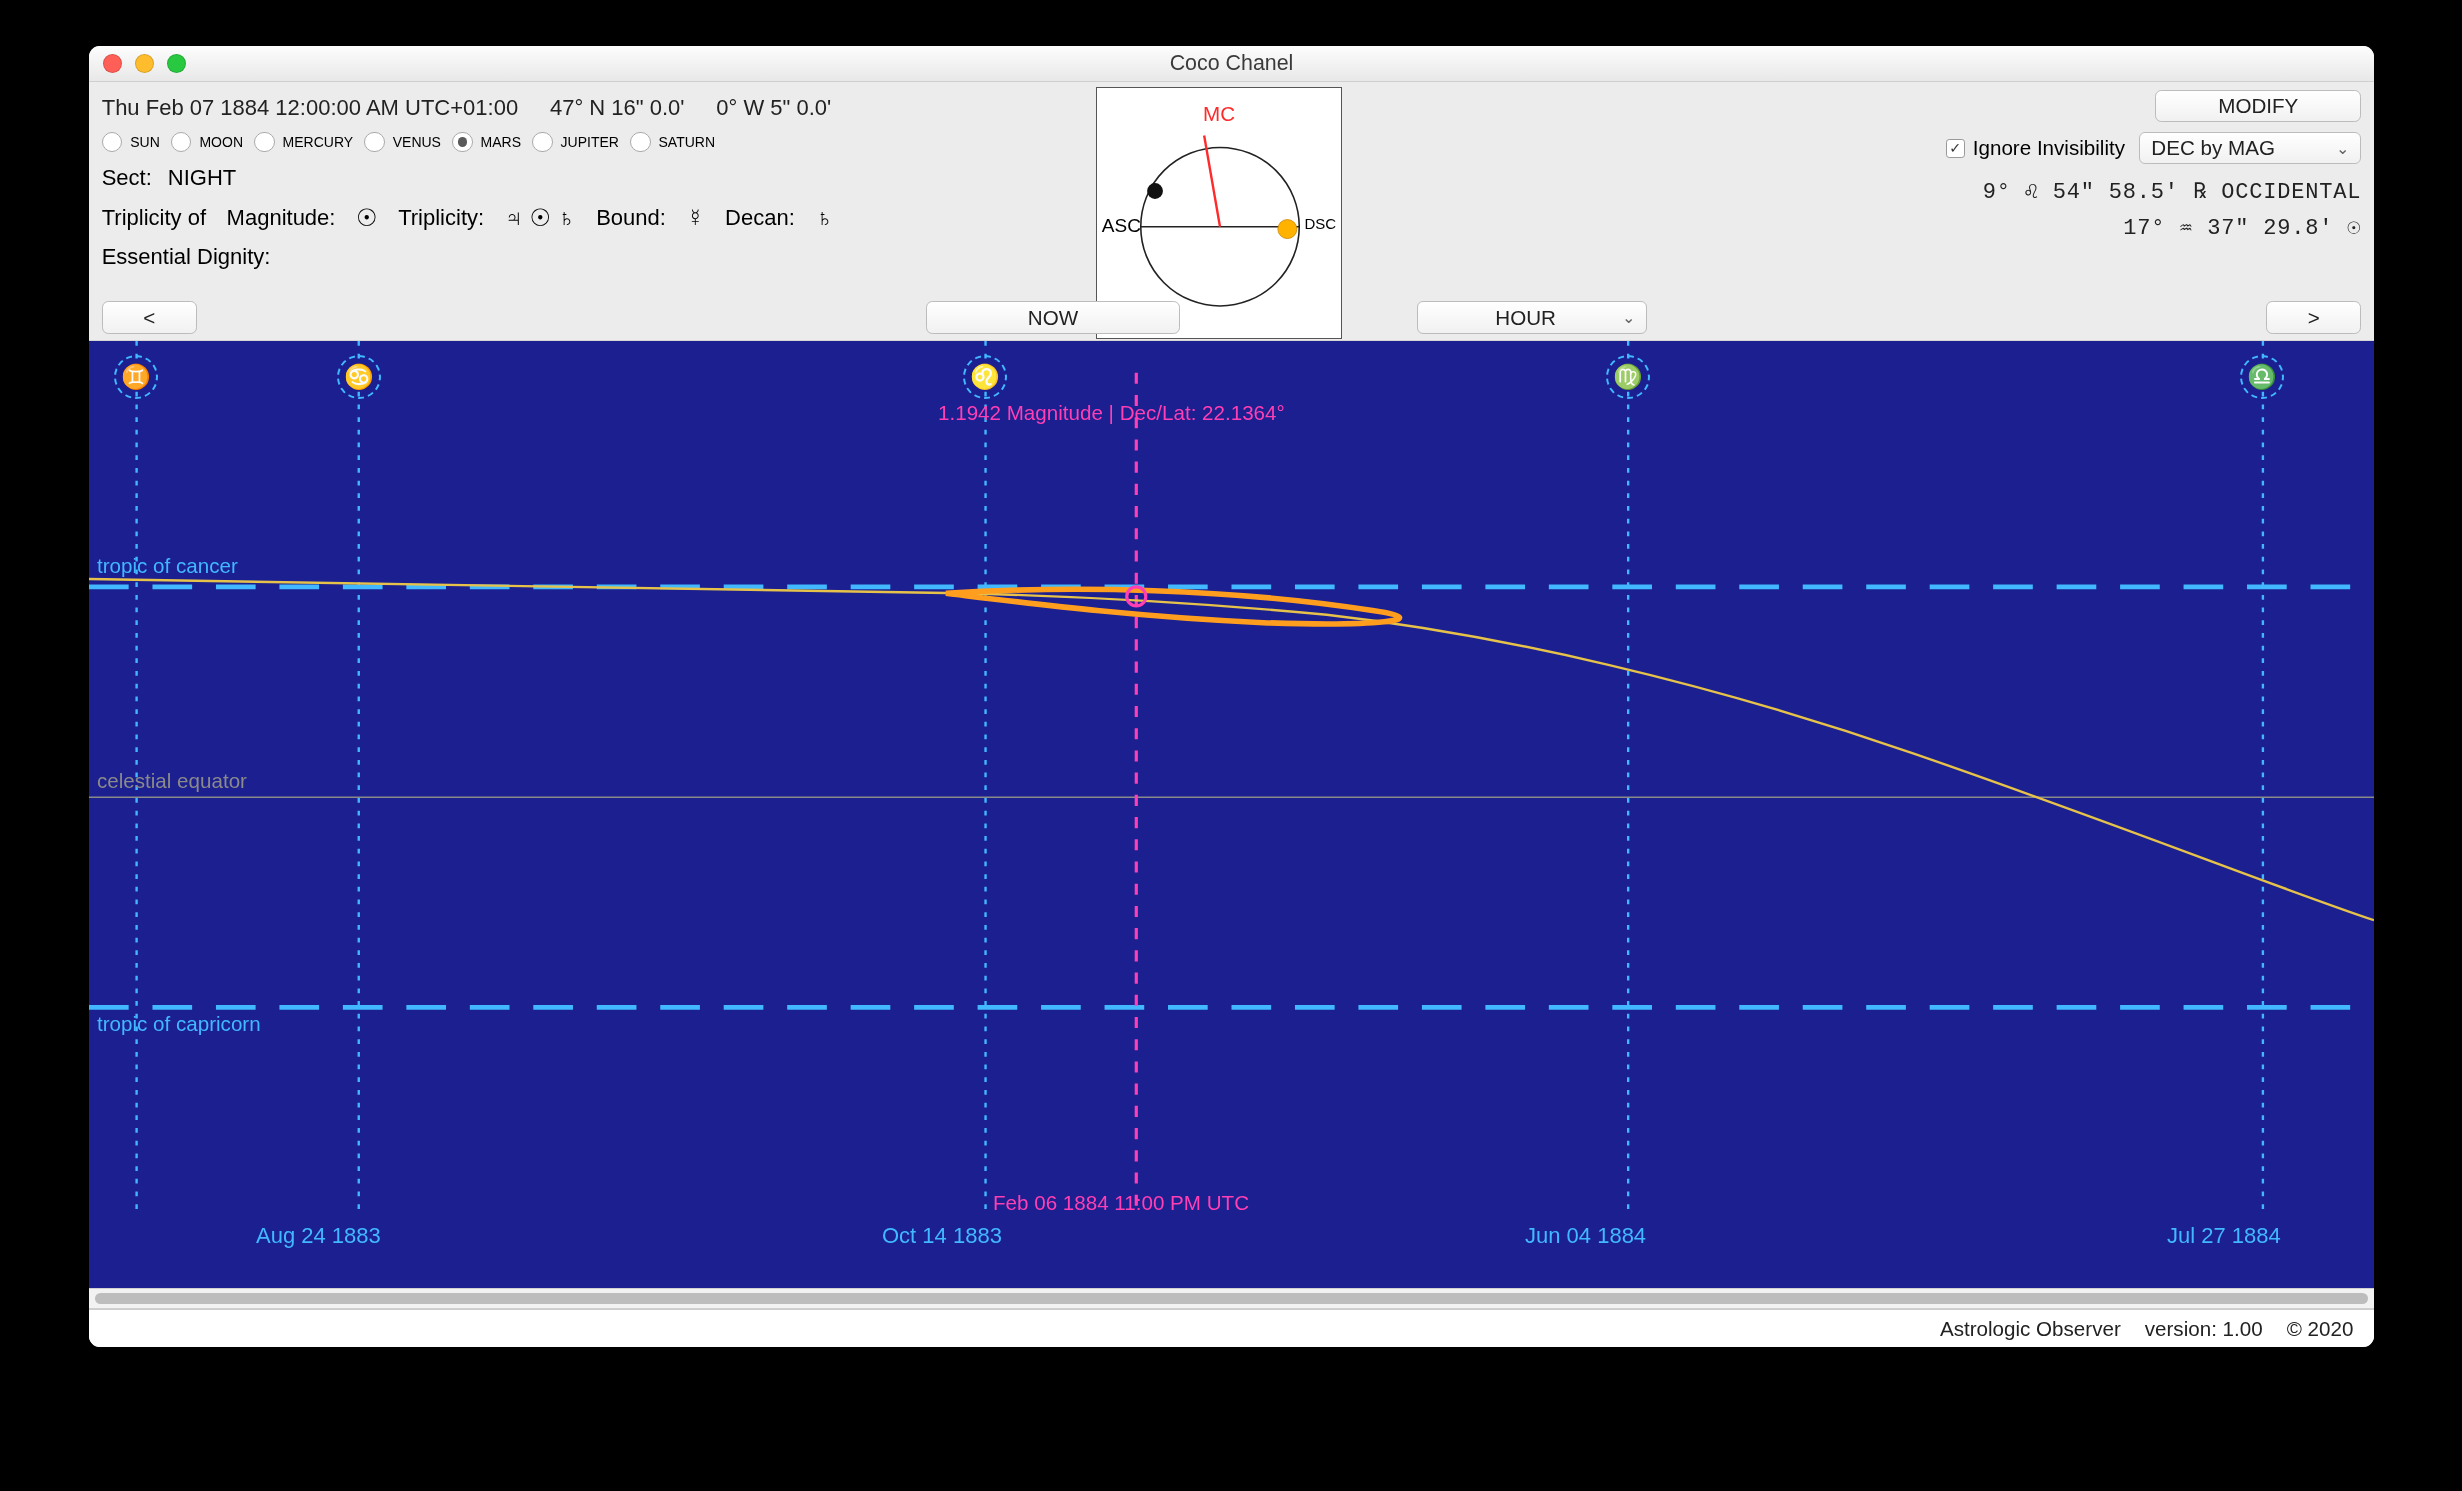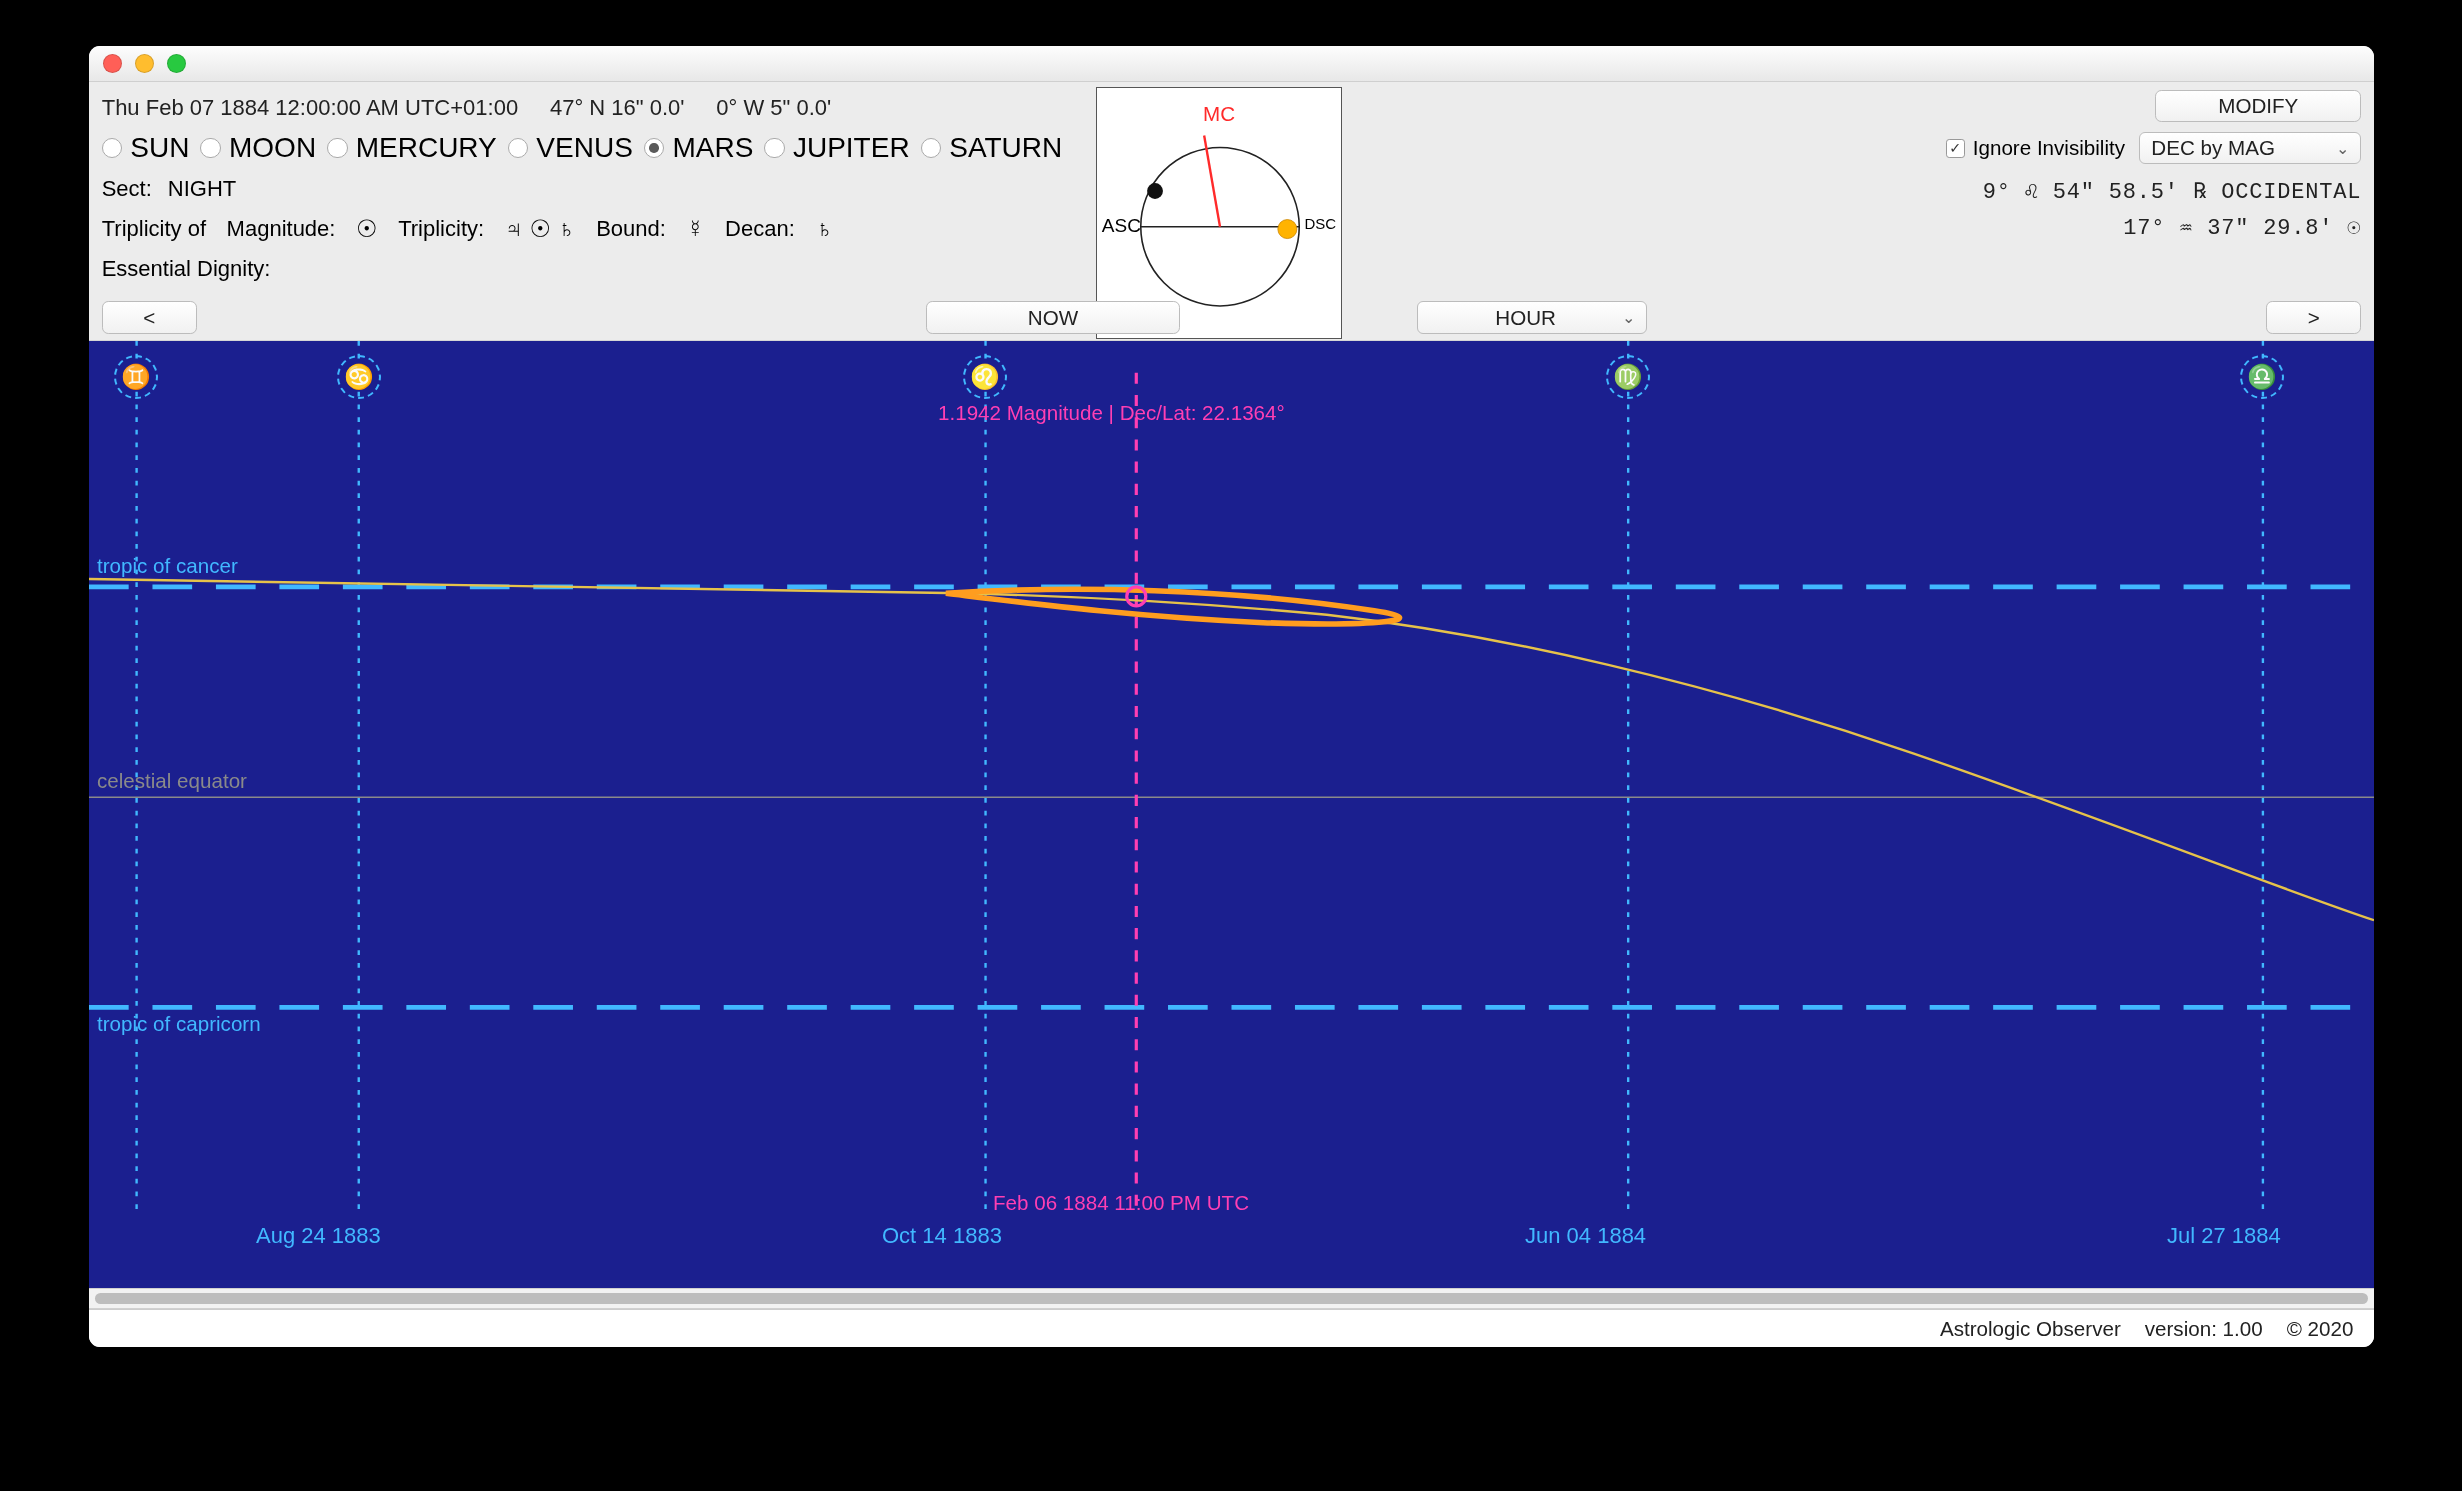--- a/index.html
+++ b/index.html
@@ -28,21 +28,21 @@
   .title { position:absolute; left:0; right:0; text-align:center; font-size:21.4px; color:#3a3a3a; pointer-events:none;}
   .panel {
     background:#ececec;
     padding:8px 12.7px 6.3px 12.7px;
     border-bottom:0.8px solid #d5d5d5;
     position:relative;
     height:259px;
   }
   .row{display:flex;align-items:center;gap:17.5px;font-size:22px;color:#222;}
   .row1{margin-top:4.8px;}
-  .radios{display:flex;gap:11px;align-items:center;margin-top:11px;font-size:28px;}
+  .radios{display:flex;gap:11px;align-items:center;margin-top:11px;font-size:14px;}
   .radio{display:flex;align-items:center;gap:8px;cursor:default;}
   .r{width:20.6px;height:20.6px;border-radius:50%;border:0.8px solid #aaa;background:#fff;display:inline-flex;align-items:center;justify-content:center;}
   .r.on::after{content:"";width:9.5px;height:9.5px;border-radius:50%;background:#5a5a5a;}
   .kv{display:flex;gap:16px;align-items:center;margin-top:12.7px;font-size:22px;}
   .disprow{display:flex;gap:20.6px;align-items:center;margin-top:12.7px;font-size:22px;}
   .glyph{font-size:24px;}
   .right-top{position:absolute;right:12.7px;top:8px;display:flex;flex-direction:column;align-items:flex-end;gap:9.5px;}
   .btn{
     background:linear-gradient(#ffffff,#f1f1f1);
     border:0.8px solid #bcbcbc;border-radius:6.3px;
@@ -84,20 +84,21 @@
 
 <div class="stage" style="transform: scale(1);">
   <div class="window">
 
     <div class="titlebar">
       <div class="traffic">
         <div class="dot red"></div>
         <div class="dot yellow"></div>
         <div class="dot green"></div>
       </div>
+      <div class="title">Coco Chanel</div>
     </div>
 
     <div class="panel">
 
       <div class="row row1">
         <span>Thu Feb 07 1884 12:00:00 AM UTC+01:00</span>
         <span style="margin-left:14.3px;">47° N 16" 0.0'</span>
         <span style="margin-left:14.3px;">0° W 5" 0.0'</span>
       </div>
 

